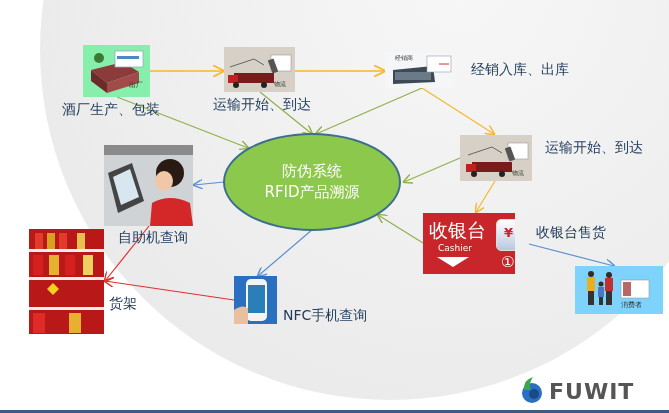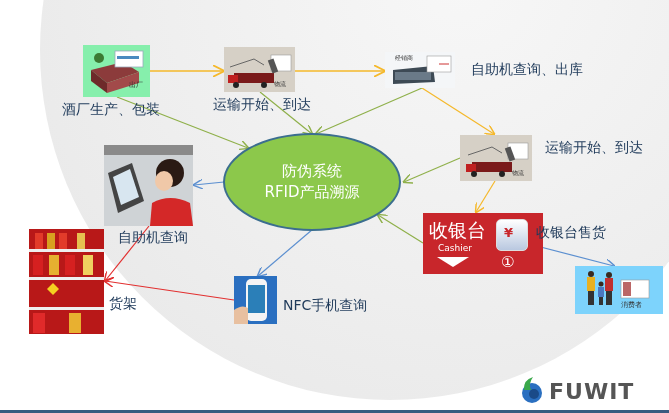--- a/index.html
+++ b/index.html
@@ -10,21 +10,21 @@
   svg.arrows{position:absolute;left:0;top:0;}
   .label{position:absolute;color:#1f3a5a;font-size:14px;white-space:nowrap;}
   .node{position:absolute;overflow:hidden;}
   .ellipse{position:absolute;left:223px;top:133px;width:178px;height:98px;border-radius:50%;
     background:#8cc84b;border:2px solid #3b6e8f;box-sizing:border-box;display:flex;flex-direction:column;
     align-items:center;justify-content:center;color:#fff;font-size:15px;line-height:21px;}
   .factory{left:83px;top:45px;width:67px;height:52px;background:#86efac;}
   .truck1{left:224px;top:47px;width:71px;height:45px;background:#d6d0c6;}
   .warehouse{left:385px;top:52px;width:70px;height:36px;background:#f4f6f8;}
   .truck2{left:460px;top:135px;width:72px;height:46px;background:#d6d0c6;}
-  .cashier{left:423px;top:213px;width:120px;height:61px;background:#c8262b;}
+  .cashier{left:423px;top:213px;width:92px;height:61px;background:#c8262b;}
   .consumer{left:575px;top:266px;width:88px;height:48px;background:#7dd3fc;}
   .kiosk{left:104px;top:145px;width:89px;height:81px;background:#b44;}
   .shelf{left:29px;top:229px;width:75px;height:105px;background:#c8201c;}
   .phone{left:234px;top:276px;width:43px;height:48px;background:#2a6fc0;}
   .logo{position:absolute;left:519px;top:376px;display:flex;align-items:flex-end;}
   .logo-text{font-family:"DejaVu Sans",sans-serif;font-weight:bold;font-size:22px;color:#555;letter-spacing:1px;margin-left:4px;}
 </style>
 </head>
 <body>
 
@@ -99,21 +99,21 @@
 
 <div class="node warehouse">
   <svg width="70" height="36">
     <polygon points="8,32 8,18 48,14 50,30" fill="#3d4a55"></polygon>
     <rect x="10" y="20" width="36" height="8" fill="#6a7a88"></rect>
     <rect x="42" y="4" width="24" height="16" fill="#fff" stroke="#999" stroke-width="0.6"></rect>
     <line x1="54" y1="12" x2="64" y2="12" stroke="#c33" stroke-width="1"></line>
   </svg>
   <span style="position:absolute;left:10px;top:2px;font-size:6px;color:#333;">经销商</span>
 </div>
-<div class="label" style="left:471px;top:61px;">自助机查询、出库</div>
+<div class="label" style="left:471px;top:61px;">经销入库、出库</div>
 
 <div class="node truck2">
   <svg width="72" height="46">
     <rect x="12" y="27" width="40" height="10" fill="#7a1a1a"></rect>
     <rect x="6" y="29" width="10" height="8" fill="#c02020"></rect>
     <circle cx="14" cy="39" r="3" fill="#222"></circle>
       <circle cx="42" cy="39" r="3" fill="#222"></circle>
     <path d="M8,20 L32,12 L42,18" stroke="#666" fill="none"></path>
     <rect x="48" y="8" width="20" height="16" fill="#fff" stroke="#999" stroke-width="0.6"></rect>
     <rect x="47" y="12" width="6" height="14" fill="#555" transform="rotate(-20 50 19)"></rect>
@@ -185,21 +185,21 @@
 <div class="label" style="left:109px;top:295px;">货架</div>
 
 <div class="node phone">
   <svg width="43" height="48">
     <rect width="43" height="48" fill="#2a6fc0"></rect>
     <rect x="12" y="3" width="21" height="42" rx="5" fill="#f4f4f4"></rect>
     <rect x="14" y="9" width="17" height="28" fill="#2b7fb8"></rect>
     <path d="M0,34 Q8,28 14,32 L14,48 L0,48 Z" fill="#e8c0a0"></path>
   </svg>
 </div>
-<div class="label" style="left:283px;top:297px;">NFC手机查询</div>
+<div class="label" style="left:283px;top:307px;">NFC手机查询</div>
 
 <div class="logo">
   <svg width="26" height="28">
     <circle cx="13" cy="17" r="10" fill="#2a6fc0"></circle>
     <path d="M5,14 Q4,4 14,1 Q9,8 12,14 Z" fill="#3aa84a"></path>
     <circle cx="15" cy="18" r="5" fill="#1a4a88"></circle>
   </svg>
   <span class="logo-text">FUWIT</span>
 </div>
 

